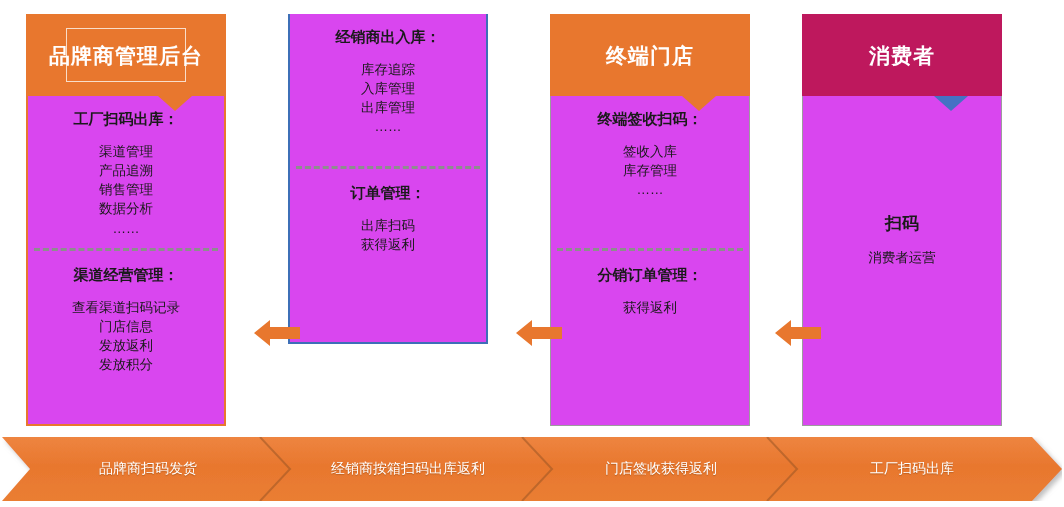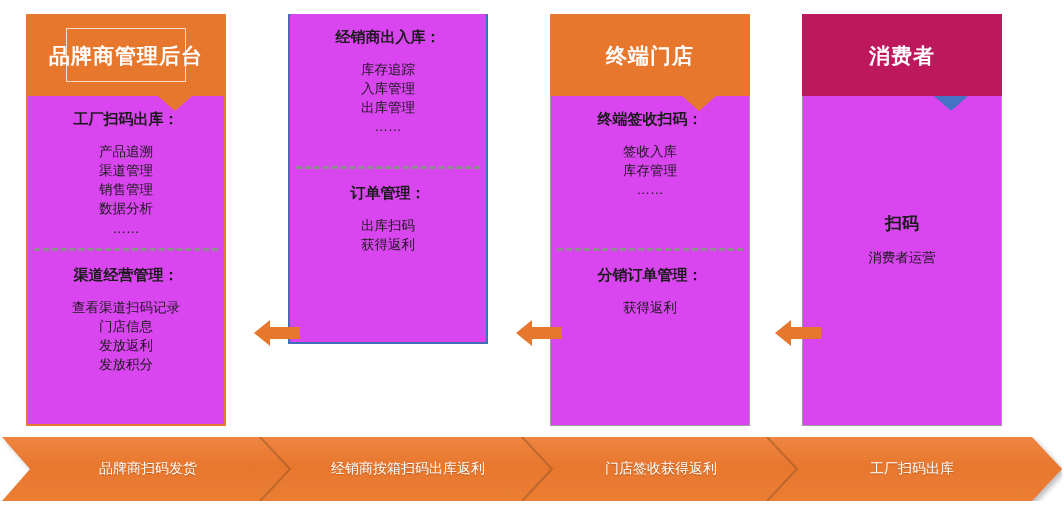--- a/index.html
+++ b/index.html
@@ -120,22 +120,22 @@
     <div class="col-header" style="background:#E8772E;">
       <div class="hbox"></div>
       <div class="htitle">品牌商管理后台</div>
       <div class="notch" style="border-top:15px solid #E8772E;"></div>
     </div>
     <div class="col-body" style="border-color:#E8772E;">
       <div class="divider"></div>
       <div class="section sec-top">
         <div class="sec-title">工厂扫码出库：</div>
         <ul class="sec-list">
+          <li>渠道管理</li>
           <li>产品追溯</li>
-          <li>渠道管理</li>
           <li>销售管理</li>
           <li>数据分析</li>
           <li>……</li>
         </ul>
       </div>
       <div class="section sec-bottom">
         <div class="sec-title">渠道经营管理：</div>
         <ul class="sec-list">
           <li>查看渠道扫码记录</li>
           <li>门店信息</li>

